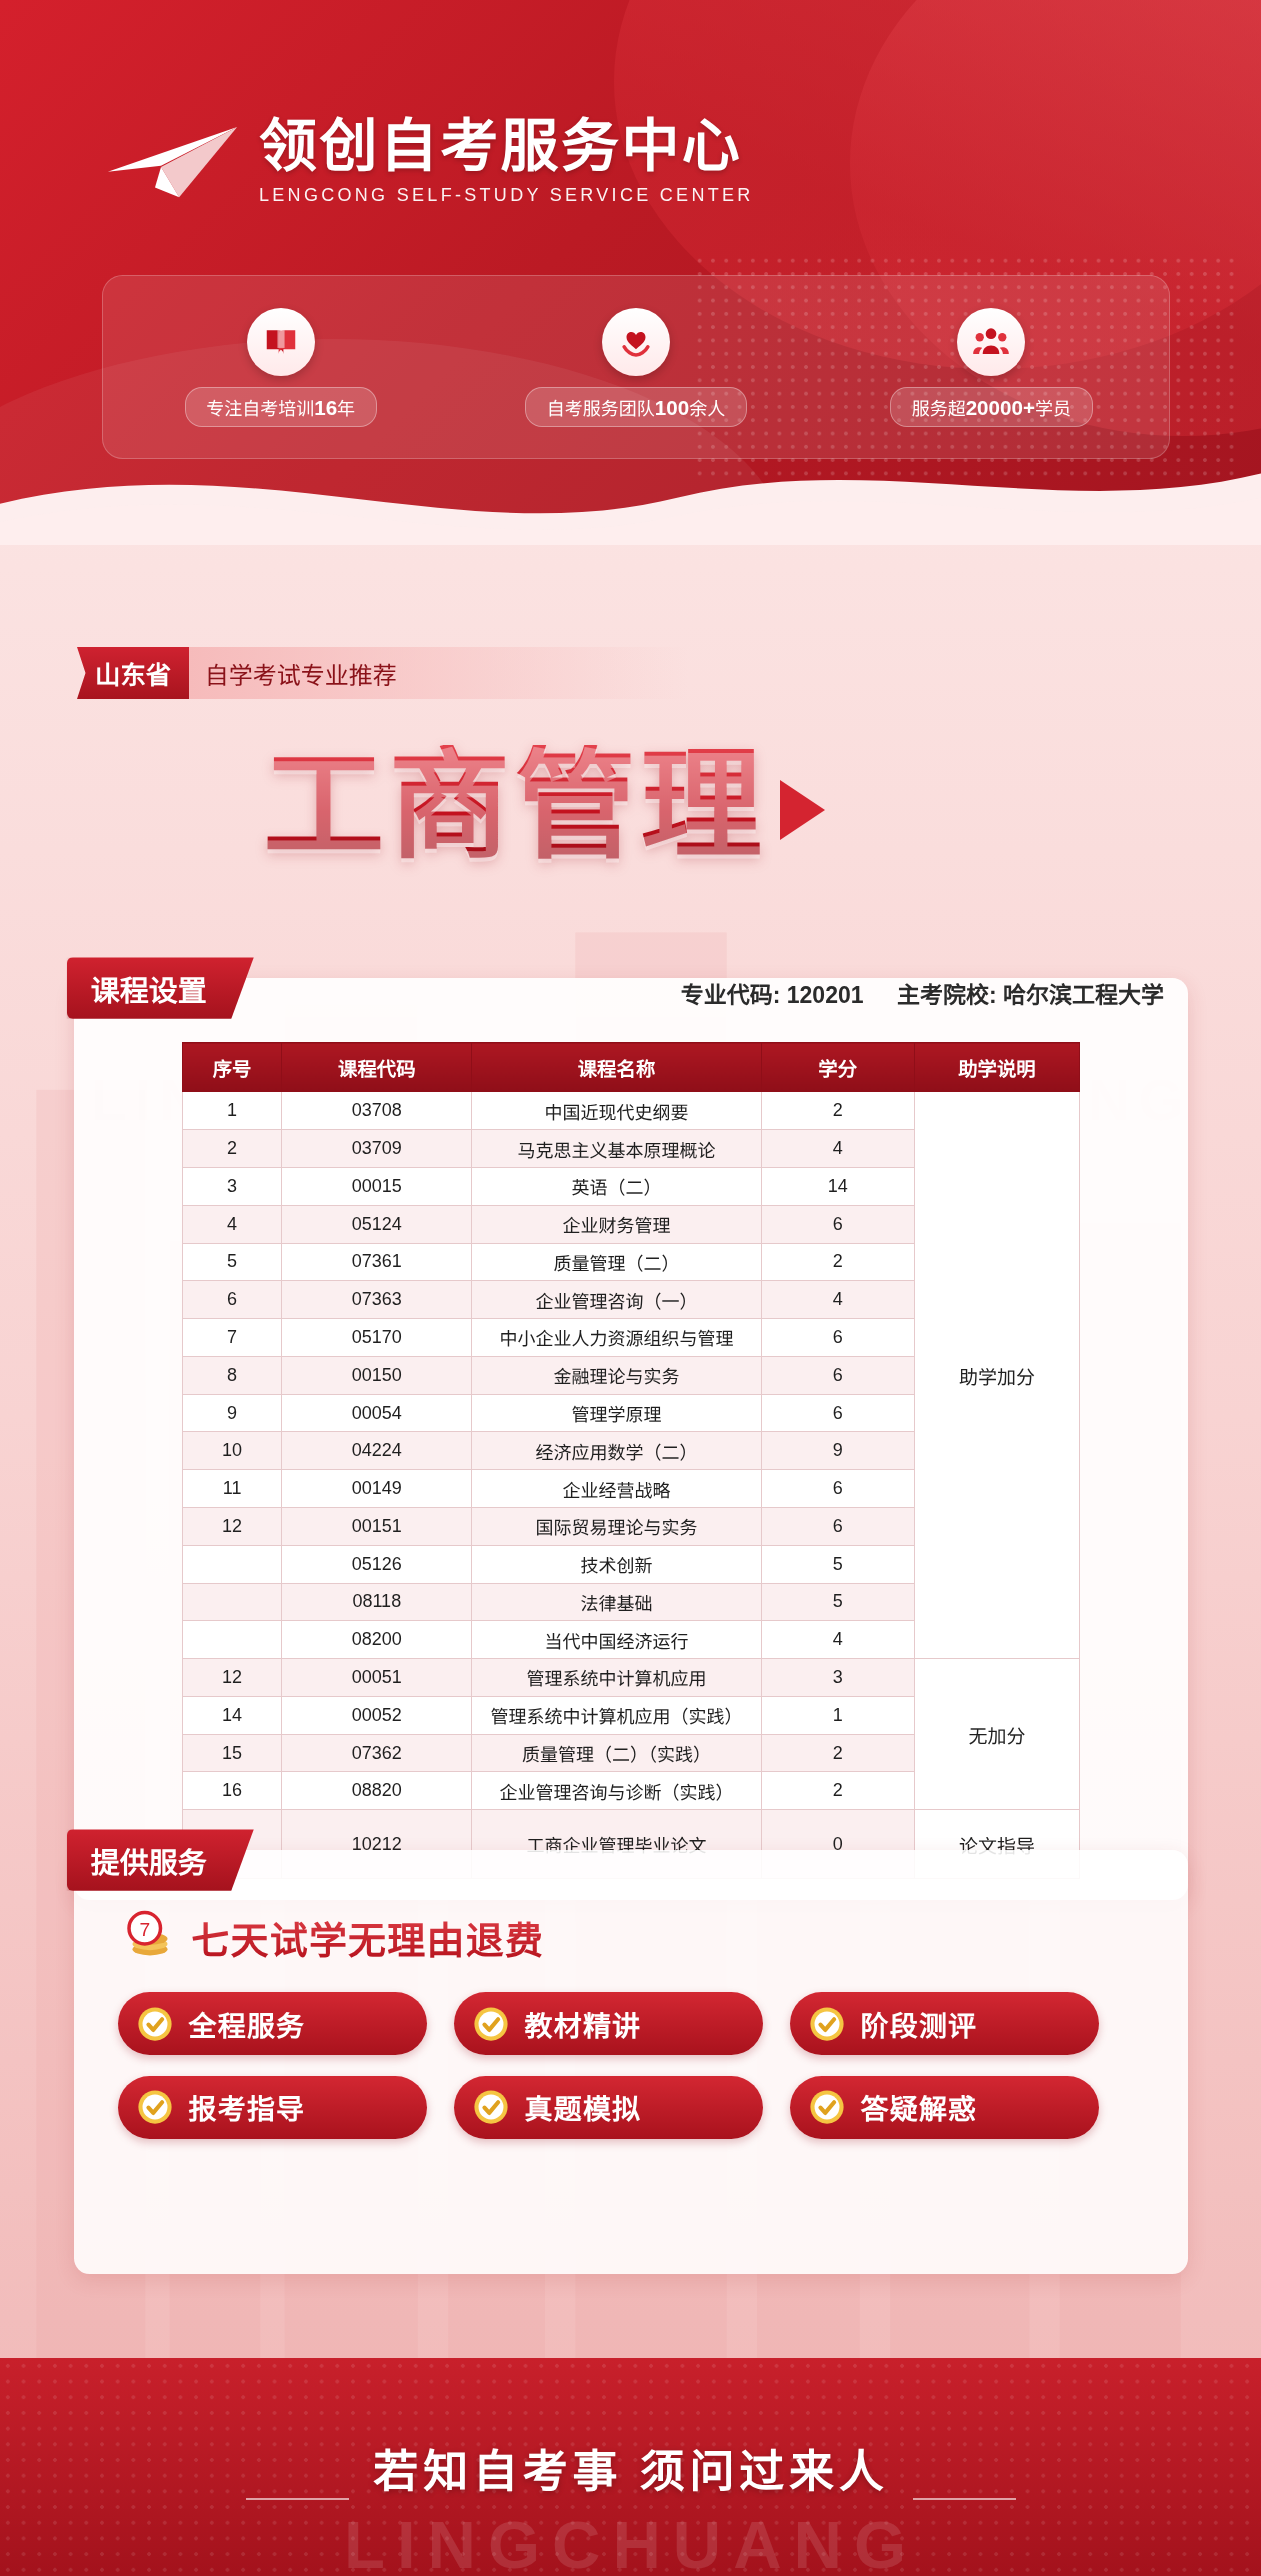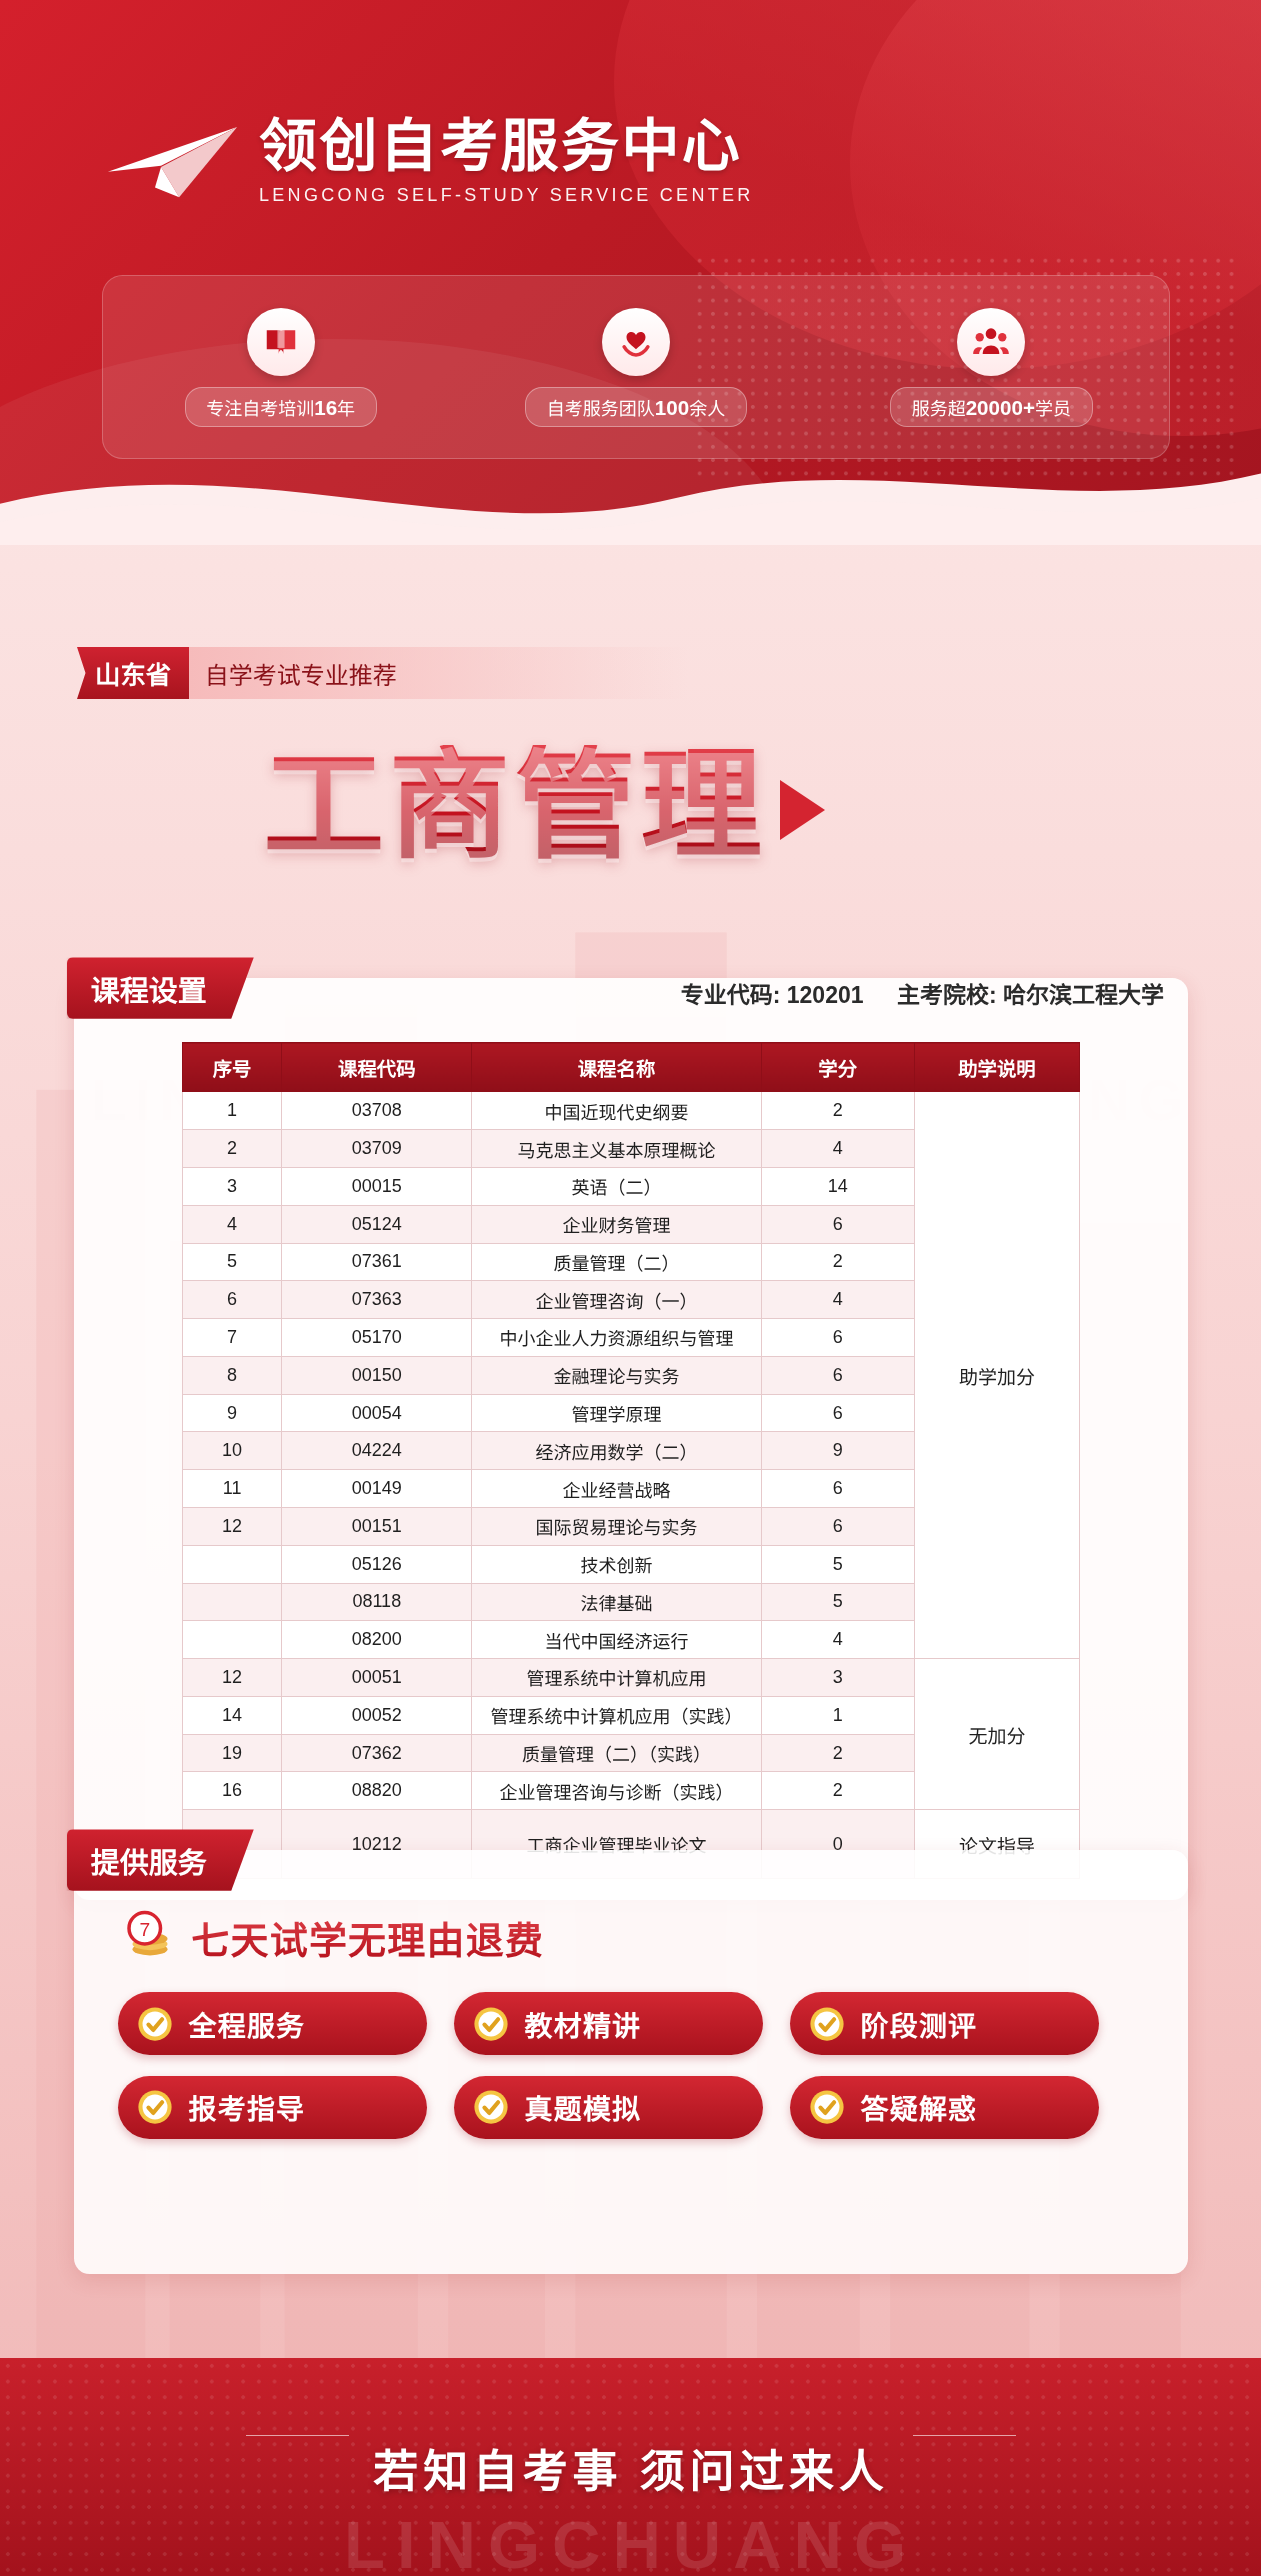--- a/index.html
+++ b/index.html
@@ -225,21 +225,21 @@
     position:absolute; left:0; bottom:0; width:1262px; height:218px;
     background:linear-gradient(180deg,#c8202b 0%, #a3121c 100%);
     overflow:hidden;
     display:flex; align-items:center; justify-content:center;
   }
   .footer .fdots{
     position:absolute; left:0; top:0; width:1262px; height:218px;
     background-image:radial-gradient(rgba(255,255,255,.10) 1.8px, transparent 2.1px);
     background-size:15.7px 15.7px;
   }
-  .footer-inner{ position:relative; display:flex; align-items:flex-start; gap:24px; }
+  .footer-inner{ position:relative; display:flex; align-items:flex-end; gap:24px; }
   .fline{ width:103px; height:1.8px; background:rgba(255,255,255,.6); }
   .footer-text{
     color:#fff; font-size:45px; font-weight:bold; letter-spacing:4.8px; white-space:nowrap;
     text-shadow:0 2.4px 6px rgba(0,0,0,.25);
   }
   .footer-wm{
     position:absolute; left:0; bottom:-7.3px; width:1262px; text-align:center;
     color:rgba(255,255,255,.12); font-size:67px; font-weight:bold; letter-spacing:12px;
   }
 </style>
@@ -450,21 +450,21 @@
             <td class="col4">3</td>
             <td class="help col5" rowspan="4">无加分</td>
           </tr>
           <tr>
             <td class="col1">14</td>
             <td class="col2">00052</td>
             <td class="name">管理系统中计算机应用（实践）</td>
             <td class="col4">1</td>
           </tr>
           <tr>
-            <td class="col1">19</td>
+            <td class="col1">15</td>
             <td class="col2">07362</td>
             <td class="name">质量管理（二）（实践）</td>
             <td class="col4">2</td>
           </tr>
           <tr>
             <td class="col1">16</td>
             <td class="col2">08820</td>
             <td class="name">企业管理咨询与诊断（实践）</td>
             <td class="col4">2</td>
           </tr>

